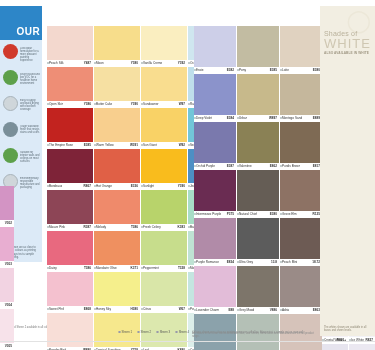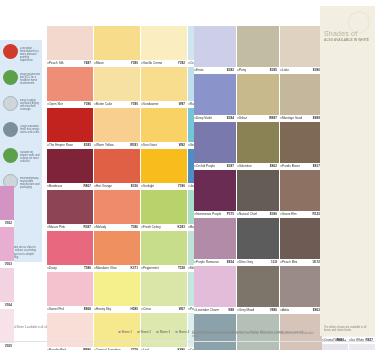--- a/index.html
+++ b/index.html
@@ -106,20 +106,23 @@
 
   .bottom-rule{
     position:absolute;left:0;right:0;bottom:9px;height:.5px;background:#e2e2e2;
   }
 </style>
 </head>
 <body>
 
 <div class="page">
 
+  <div class="blue-tab">
+    <span class="tab-word">OUR</span>
+  </div>
 
   <div class="blue-panel">
     <div class="icon-stack">
 
       <div class="ico-row">
         <span class="ico r"></span>
         <span class="ico-txt">Low odour formulation for a more pleasant painting experience</span>
       </div>
       <div class="ico-row">
         <span class="ico g"></span>
@@ -719,20 +722,21 @@
         <div class="sw">
           <div class="chip" style="height: 33px; background: rgb(235, 232, 241);"></div>
         </div>
       </div>
     </div>
 
   <div class="white-panel">
     <div class="wp-ghost">◯</div>
     <div class="wp-head">
       <div class="wp-shades">Shades of</div>
+      <div class="wp-white">WHITE</div>
       <div class="wp-sub">ALSO AVAILABLE IN WHITE</div>
     </div>
     <div class="wp-foot">The whites shown are available in all bases and sheen levels.</div>
   </div>
 
   <div class="legend-row" style="left:118px;bottom:16px;">
     <span class="legend-item">
       <span class="ldot"></span>
       <span class="ltx">Sheen 1</span>
     </span>

